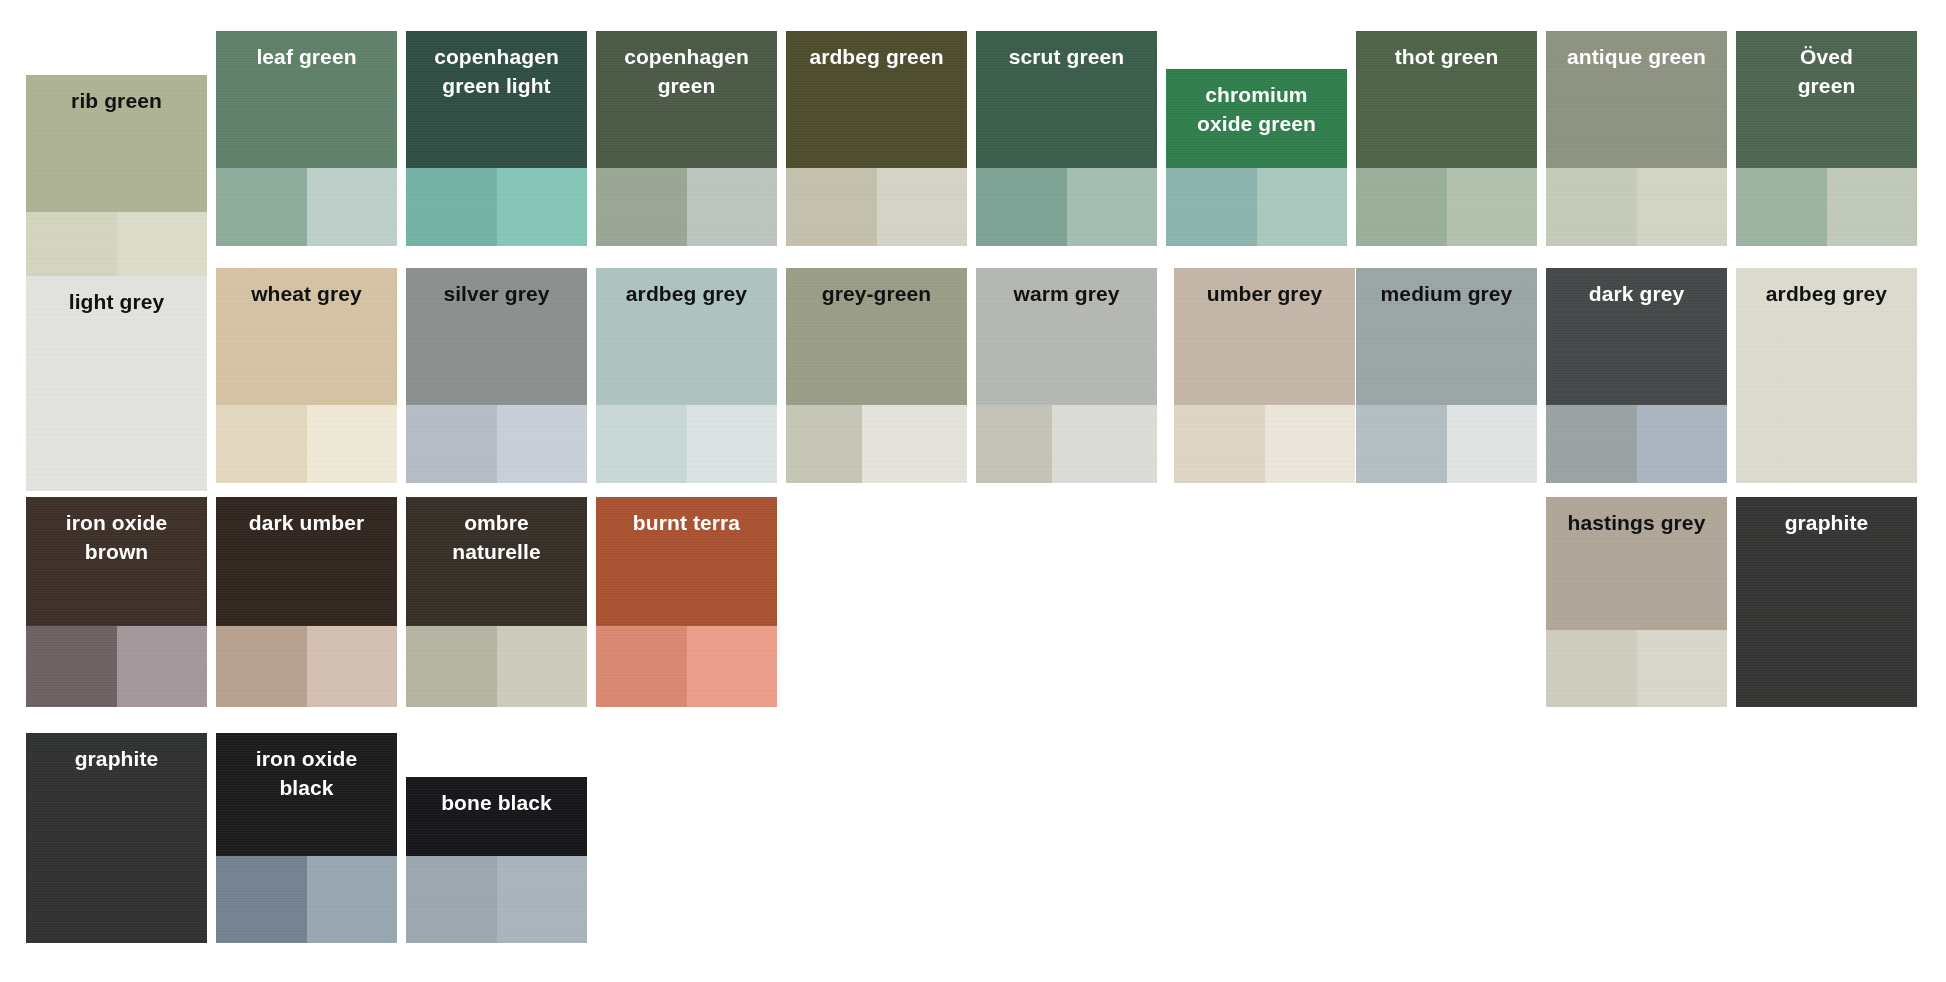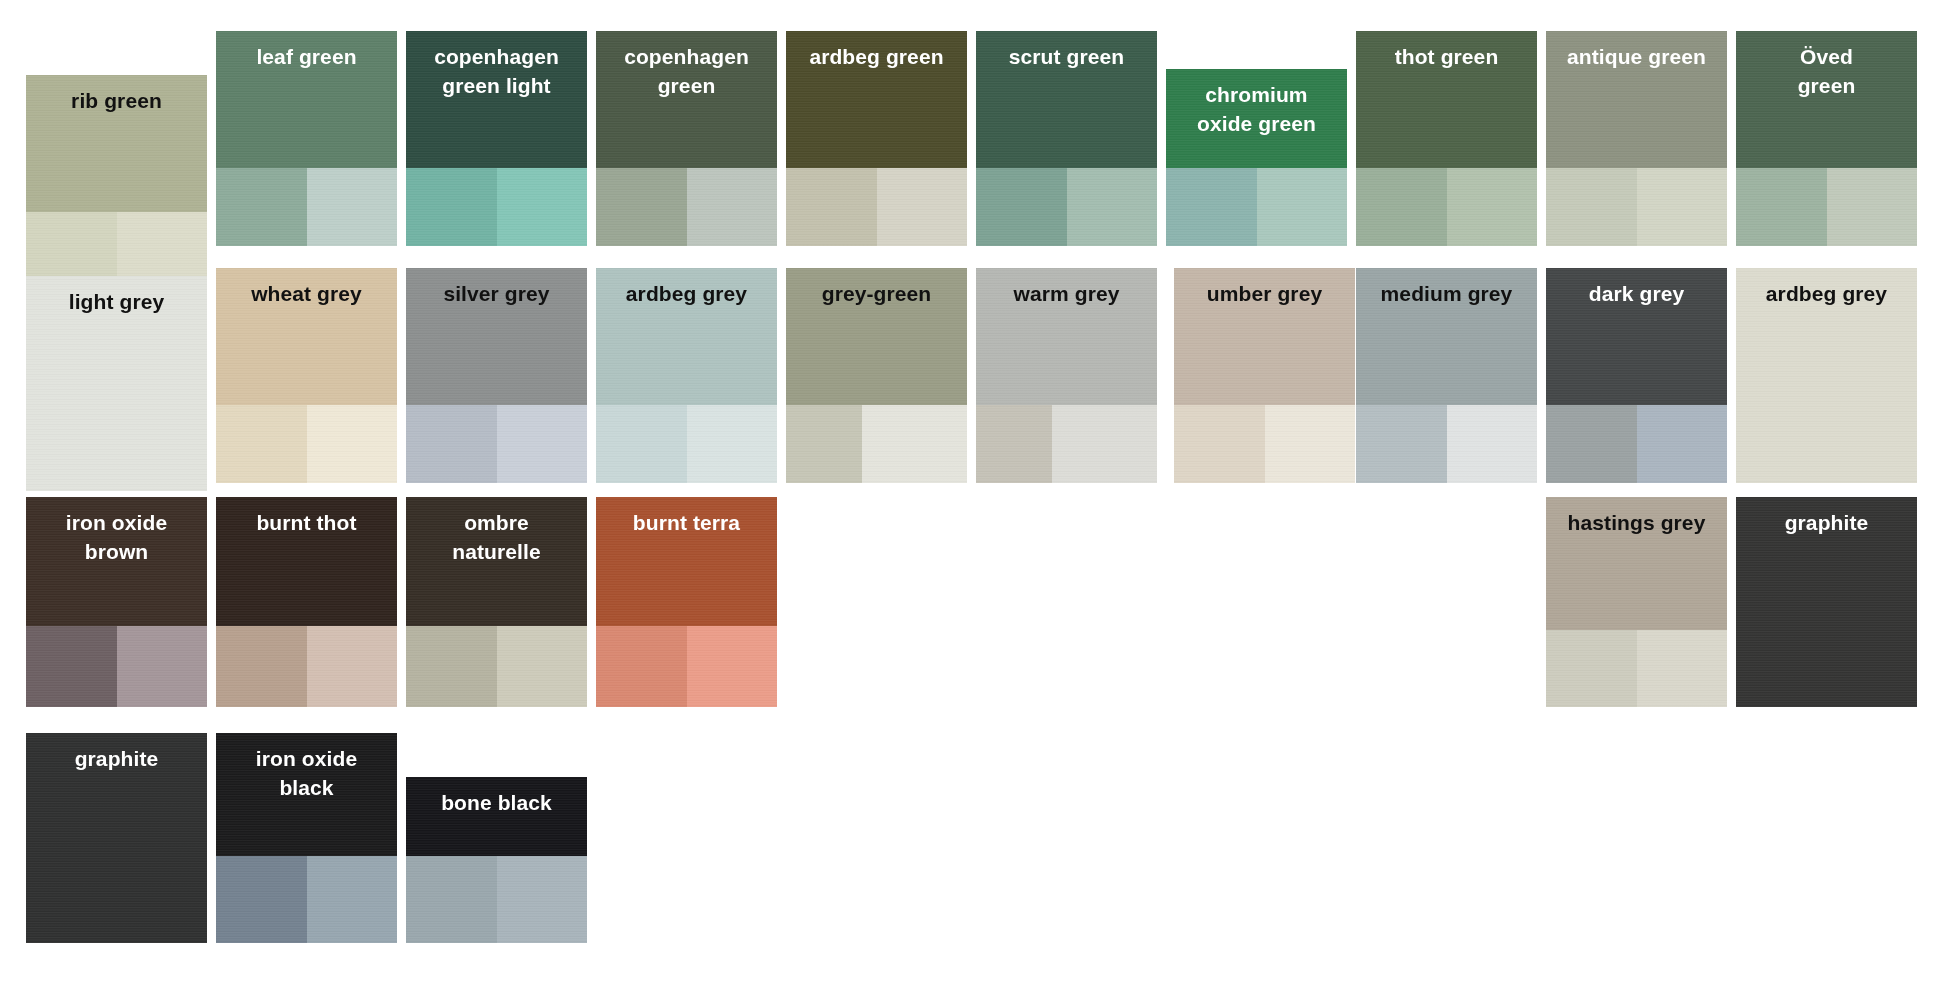--- a/index.html
+++ b/index.html
@@ -275,21 +275,21 @@
         <span class="swatch-label label-light">iron oxide
 brown</span>
       </div>
       <div class="swatch-tints" style="height: 81px;">
         <div class="tint" style="background: rgb(109, 96, 99); width: 50%;"></div>
         <div class="tint" style="background: rgb(164, 150, 154); width: 50%;"></div>
       </div>
     </div>
     <div class="swatch" style="left: 216px; top: 497px; width: 181px; height: 210px;">
       <div class="swatch-main" style="height: 129px; background: rgb(48, 36, 30);">
-        <span class="swatch-label label-light">burnt thot</span>
+        <span class="swatch-label label-light">dark umber</span>
       </div>
       <div class="swatch-tints" style="height: 81px;">
         <div class="tint" style="background: rgb(183, 160, 142); width: 50%;"></div>
         <div class="tint" style="background: rgb(211, 191, 178); width: 50%;"></div>
       </div>
     </div>
     <div class="swatch" style="left: 406px; top: 497px; width: 181px; height: 210px; text-decoration: underline;">
       <div class="swatch-main" style="height: 129px; background: rgb(54, 46, 38);">
         <span class="swatch-label label-light">ombre
 naturelle</span>

